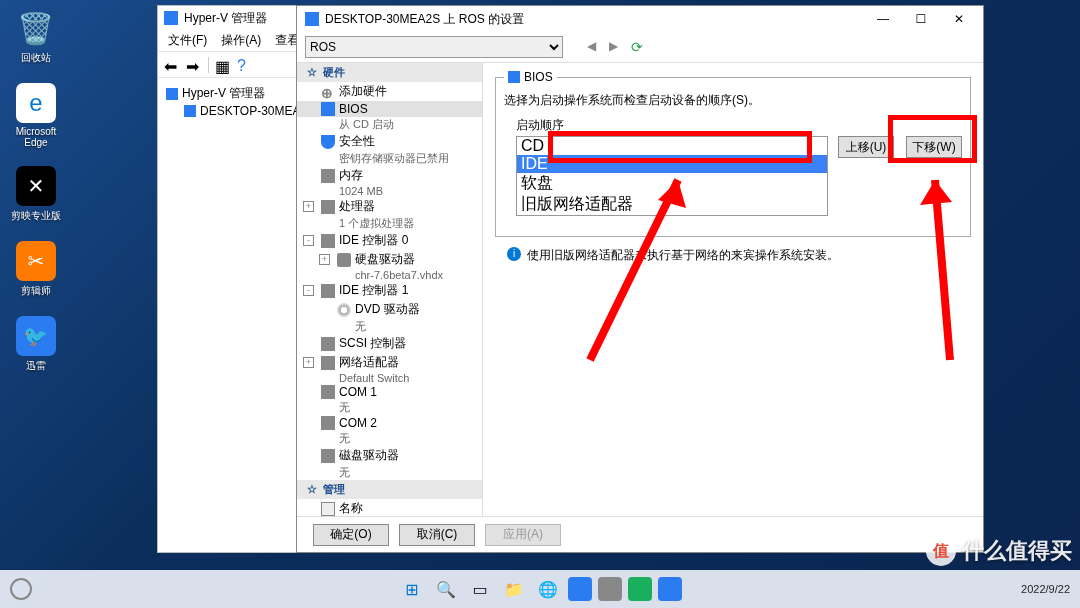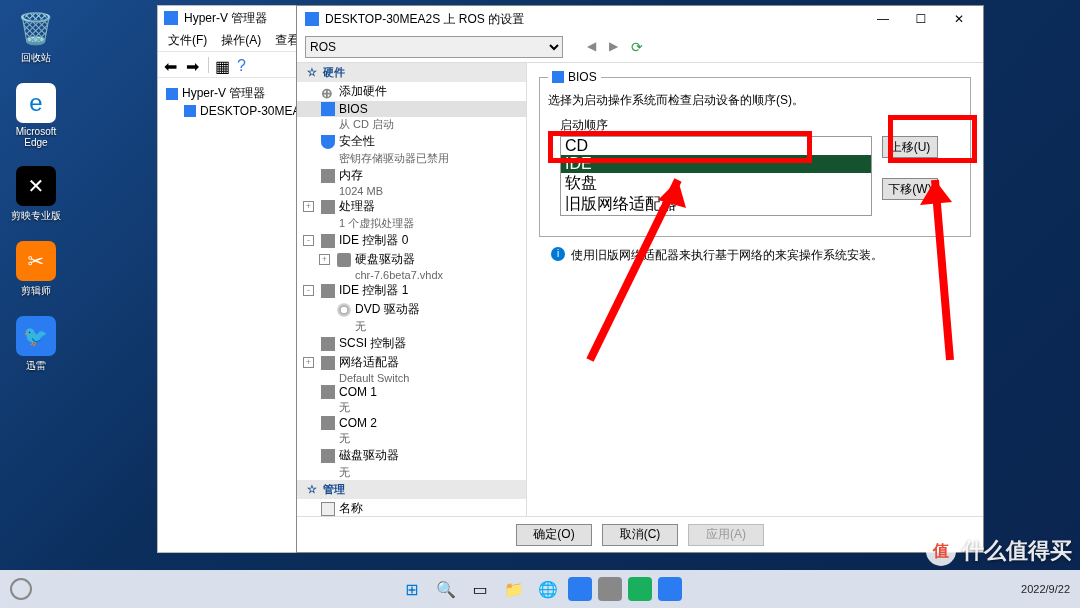--- a/index.html
+++ b/index.html
@@ -62,27 +62,27 @@
 .ic-add { color: #888; font-size: 14px; font-weight: bold; }
 
 
 .grp { border: 1px solid #aaa; padding: 10px 8px 8px; margin-top: 6px; position: relative; }
 .grp-title { position: absolute; top: -8px; left: 8px; background: #fff; padding: 0 4px; font-size: 12px; display: flex; align-items: center; gap: 4px; }
 .grp-desc { font-size: 12px; margin: 4px 0 8px; }
 .field { margin: 6px 0 4px 12px; }
 .field-lbl { font-size: 12px; margin-bottom: 2px; }
 .listbox { border: 1px solid #999; width: 312px; height: 80px; font-size: 16px; }
 .listbox .li { padding: 0px 4px; }
-.listbox .li.sel { background: #14532d; color: #fff; }
+.listbox .li.sel { background: #3b82f6; color: #fff; }
 .winbutton { width: 56px; height: 22px; font-size: 12px; border: 1px solid #888; background: #e1e1e1; cursor: pointer; display: flex; align-items: center; justify-content: center; }
 .winbutton.disabled { color: #999; border-color: #bbb; }
 .info-row { display: flex; gap: 6px; font-size: 12px; margin: 10px 0 0 12px; align-items: flex-start; }
 .info-ic { width: 14px; height: 14px; background: #0078d4; border-radius: 50%; color: #fff; font-size: 10px; text-align: center; line-height: 14px; flex-shrink: 0; }
 
-.dlg-footer { height: 36px; display: flex; justify-content: center; align-items: center; gap: 10px; padding: 0 16px; border-top: 1px solid #ddd; }
+.dlg-footer { height: 36px; display: flex; justify-content: flex-start; align-items: center; gap: 10px; padding: 0 16px; border-top: 1px solid #ddd; }
 .dlg-footer .winbutton { width: 76px; }
 
 
 .taskbar { position: absolute; bottom: 0; left: 0; right: 0; height: 38px; background: rgba(235,240,248,.92); display: flex; align-items: center; justify-content: center; gap: 6px; }
 .taskbar .tb-ic { width: 28px; height: 28px; border-radius: 4px; display: flex; align-items: center; justify-content: center; font-size: 16px; }
 .taskbar .clock { position: absolute; right: 10px; font-size: 11px; color: #222; text-align: left; line-height: 13px; }
 .taskbar .cortana { position: absolute; left: 10px; width: 22px; height: 22px; border: 2px solid #888; border-radius: 50%; }
 
 
 .watermark { position: absolute; right: 8px; bottom: 42px; display: flex; align-items: center; gap: 6px; }
@@ -264,21 +264,21 @@
         <div class="grp-desc">选择为启动操作系统而检查启动设备的顺序(S)。</div>
         <div class="field">
           <div class="field-lbl">启动顺序</div>
           <div style="display:flex;gap:10px">
             <div class="listbox">
               <div class="li">CD</div>
               <div class="li sel">IDE</div>
               <div class="li">软盘</div>
               <div class="li">旧版网络适配器</div>
             </div>
-            <div style="display:flex;flex-direction:column;gap:20px">
+            <div style="display:flex;gap:12px">
               <div class="winbutton">上移(U)</div>
               <div class="winbutton">下移(W)</div>
             </div>
           </div>
         </div>
       </div>
       <div class="info-row">
         <span class="info-ic">i</span>
         <span>使用旧版网络适配器来执行基于网络的来宾操作系统安装。</span>
       </div>

